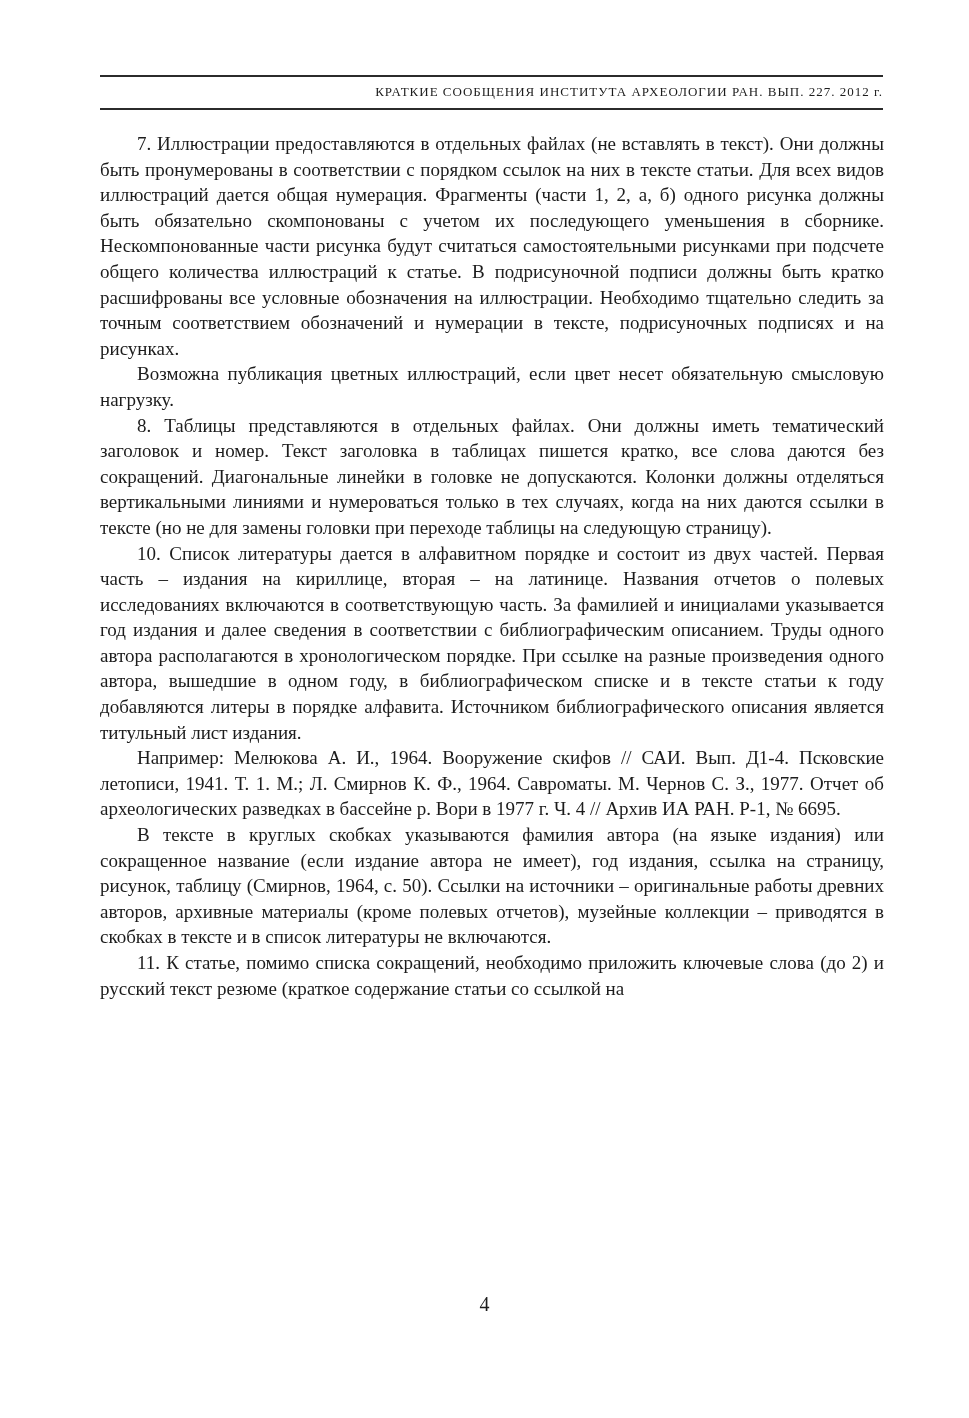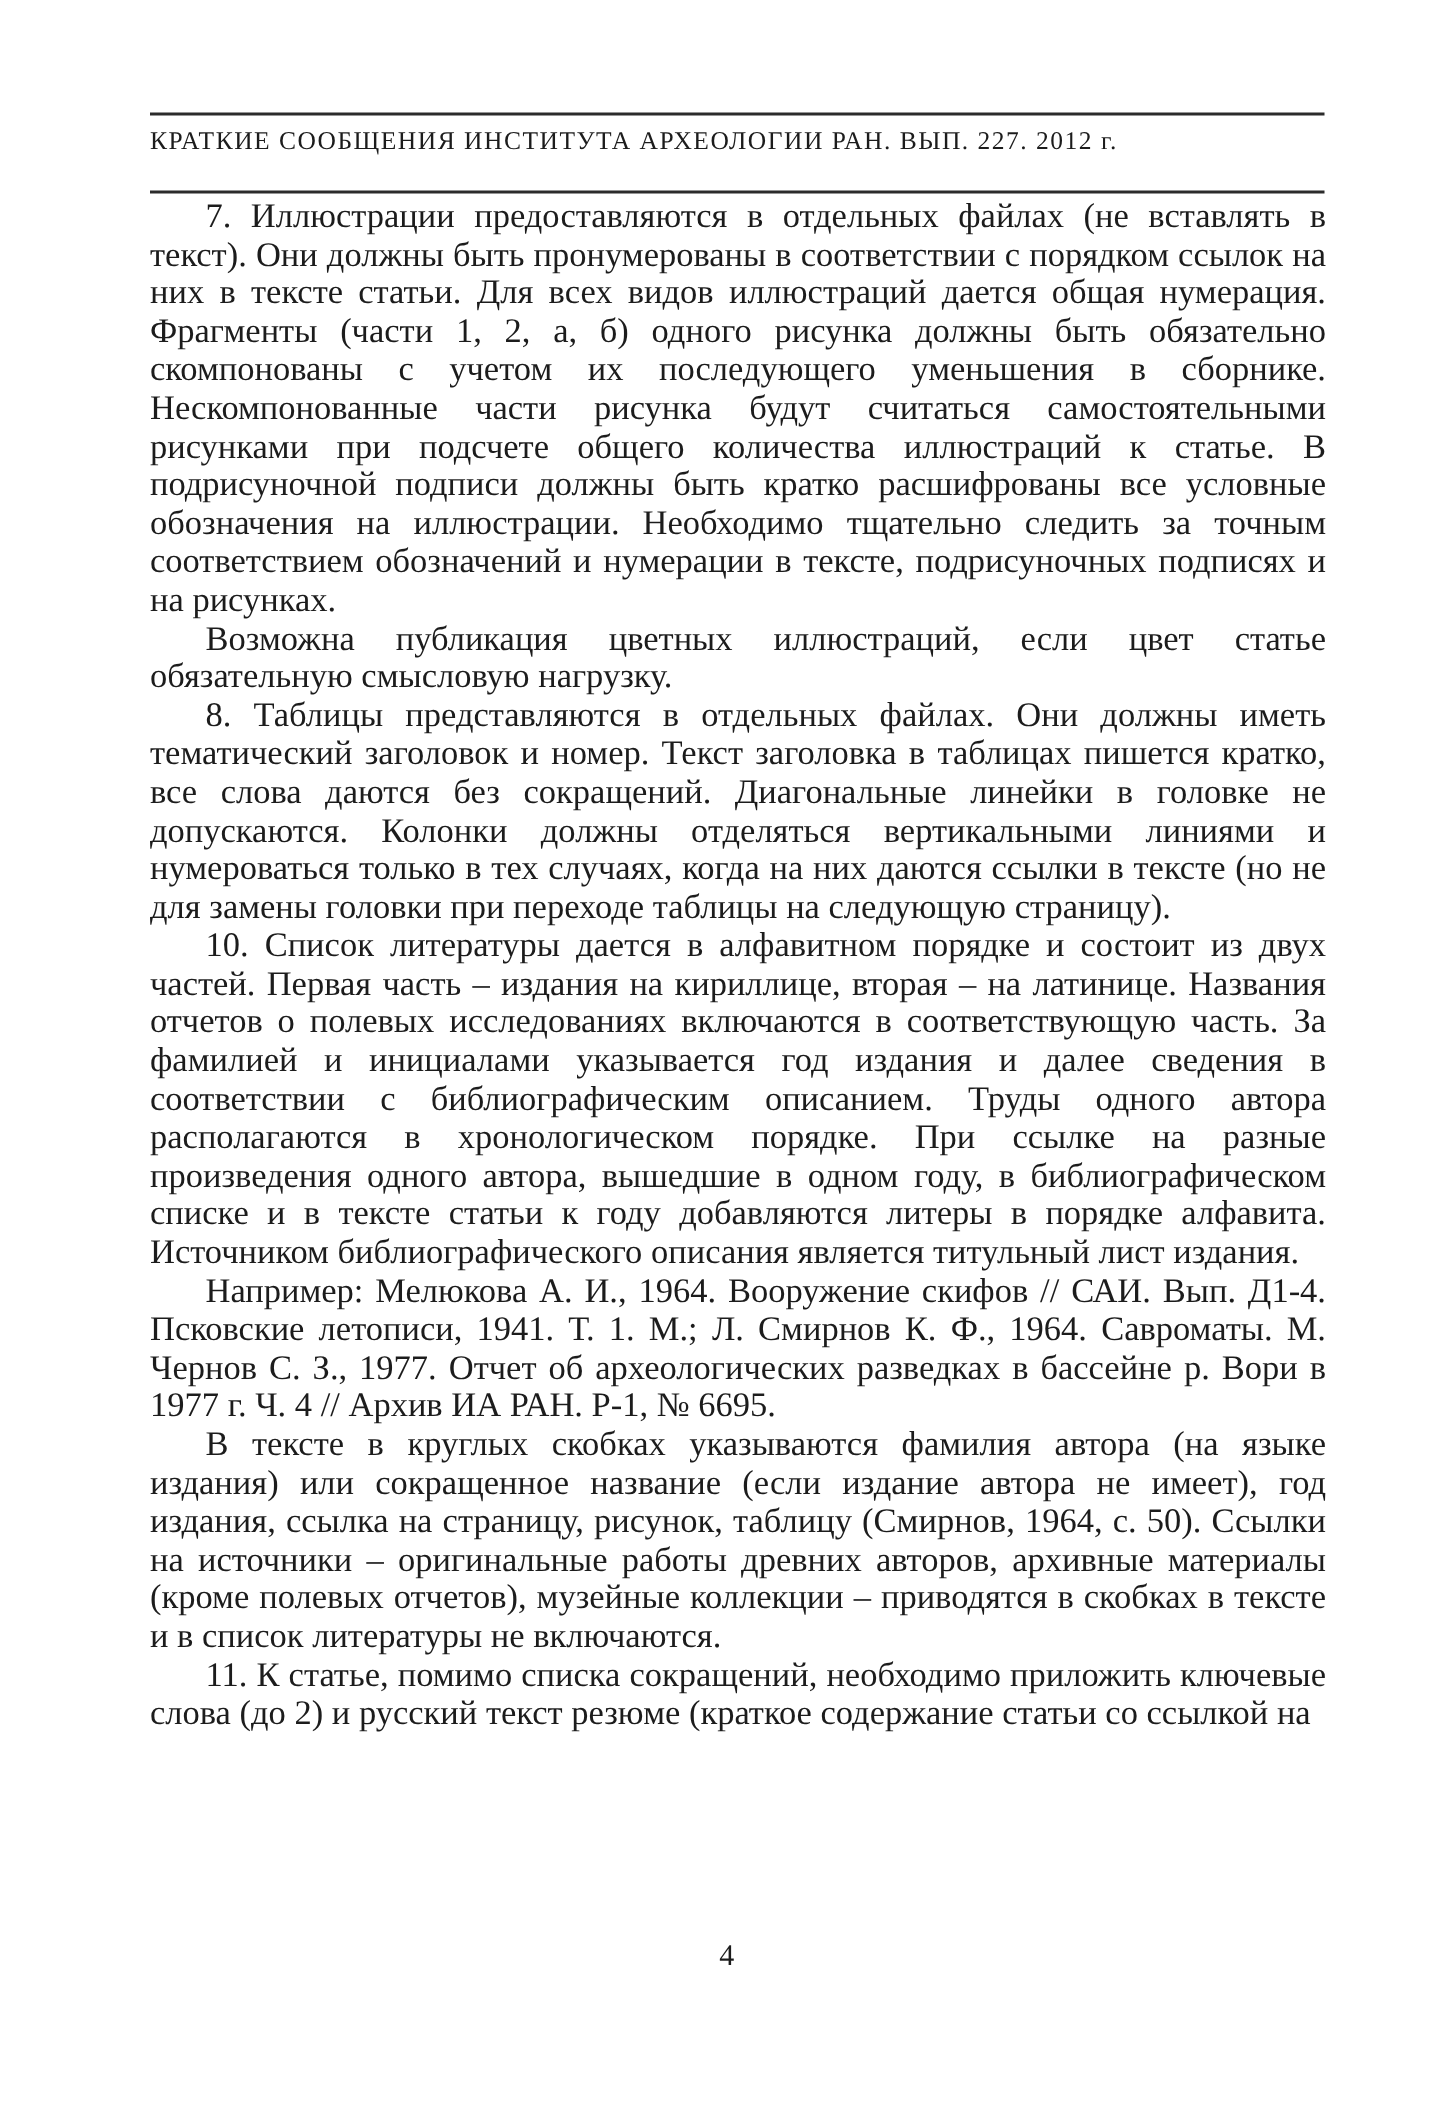--- a/index.html
+++ b/index.html
@@ -17,32 +17,32 @@
     color: #1c1c1c;
   }
   .running-head {
     position: absolute;
     top: 75px;
     left: 100px;
     width: 783px;
     border-top: 2px solid #2b2b2b;
     border-bottom: 2px solid #2b2b2b;
     box-sizing: border-box;
-    text-align: left;
-    font-size: 17px;
+    text-align: right;
+    font-size: 13px;
     letter-spacing: 1px;
-    padding: 7px 0 23px 0;
+    padding: 7px 0 8px 0;
     white-space: nowrap;
   }
   .body-text {
     position: absolute;
     top: 131px;
     left: 100px;
     width: 784px;
-    font-size: 23px;
+    font-size: 19px;
     line-height: 25.6px;
     text-align: justify;
   }
   .body-text p {
     margin: 0;
     padding: 0;
     text-indent: 37px;
   }
   .page-number {
     position: absolute;
@@ -57,21 +57,21 @@
 <body>
 
 <div class="page">
 
   <div class="running-head">
     <span>КРАТКИЕ СООБЩЕНИЯ ИНСТИТУТА АРХЕОЛОГИИ РАН. ВЫП. 227. 2012 г.</span>
   </div>
 
   <div class="body-text">
     <p>7. Иллюстрации предоставляются в отдельных файлах (не вставлять в текст). Они должны быть пронумерованы в соответствии с порядком ссылок на них в тексте статьи. Для всех видов иллюстраций дается общая нумерация. Фрагменты (части 1, 2, а, б) одного рисунка должны быть обязательно скомпонованы с учетом их последующего уменьшения в сборнике. Нескомпонованные части рисунка будут считаться самостоятельными рисунками при подсчете общего количества иллюстраций к статье. В подрисуночной подписи должны быть кратко расшифрованы все условные обозначения на иллюстрации. Необходимо тщательно следить за точным соответствием обозначений и нумерации в тексте, подрисуночных подписях и на рисунках.</p>
-    <p>Возможна публикация цветных иллюстраций, если цвет статье обязательную смысловую нагрузку.</p>
+    <p>Возможна публикация цветных иллюстраций, если цвет несет обязательную смысловую нагрузку.</p>
     <p>8. Таблицы представляются в отдельных файлах. Они должны иметь тематический заголовок и номер. Текст заголовка в таблицах пишется кратко, все слова даются без сокращений. Диагональные линейки в головке не допускаются. Колонки должны отделяться вертикальными линиями и нумероваться только в тех случаях, когда на них даются ссылки в тексте (но не для замены головки при переходе таблицы на следующую страницу).</p>
     <p>10. Список литературы дается в алфавитном порядке и состоит из двух частей. Первая часть – издания на кириллице, вторая – на латинице. Названия отчетов о полевых исследованиях включаются в соответствующую часть. За фамилией и инициалами указывается год издания и далее сведения в соответствии с библиографическим описанием. Труды одного автора располагаются в хронологическом порядке. При ссылке на разные произведения одного автора, вышедшие в одном году, в библиографическом списке и в тексте статьи к году добавляются литеры в порядке алфавита. Источником библиографического описания является титульный лист издания.</p>
     <p>Например: Мелюкова А. И., 1964. Вооружение скифов // САИ. Вып. Д1-4. Псковские летописи, 1941. Т. 1. М.; Л. Смирнов К. Ф., 1964. Савроматы. М. Чернов С. З., 1977. Отчет об археологических разведках в бассейне р. Вори в 1977 г. Ч. 4 // Архив ИА РАН. Р-1, № 6695.</p>
     <p>В тексте в круглых скобках указываются фамилия автора (на языке издания) или сокращенное название (если издание автора не имеет), год издания, ссылка на страницу, рисунок, таблицу (Смирнов, 1964, с. 50). Ссылки на источники – оригинальные работы древних авторов, архивные материалы (кроме полевых отчетов), музейные коллекции – приводятся в скобках в тексте и в список литературы не включаются.</p>
     <p>11. К статье, помимо списка сокращений, необходимо приложить ключевые слова (до 2) и русский текст резюме (краткое содержание статьи со ссылкой на</p>
   </div>
 
   <div class="page-number">4</div>
 
 </div>

